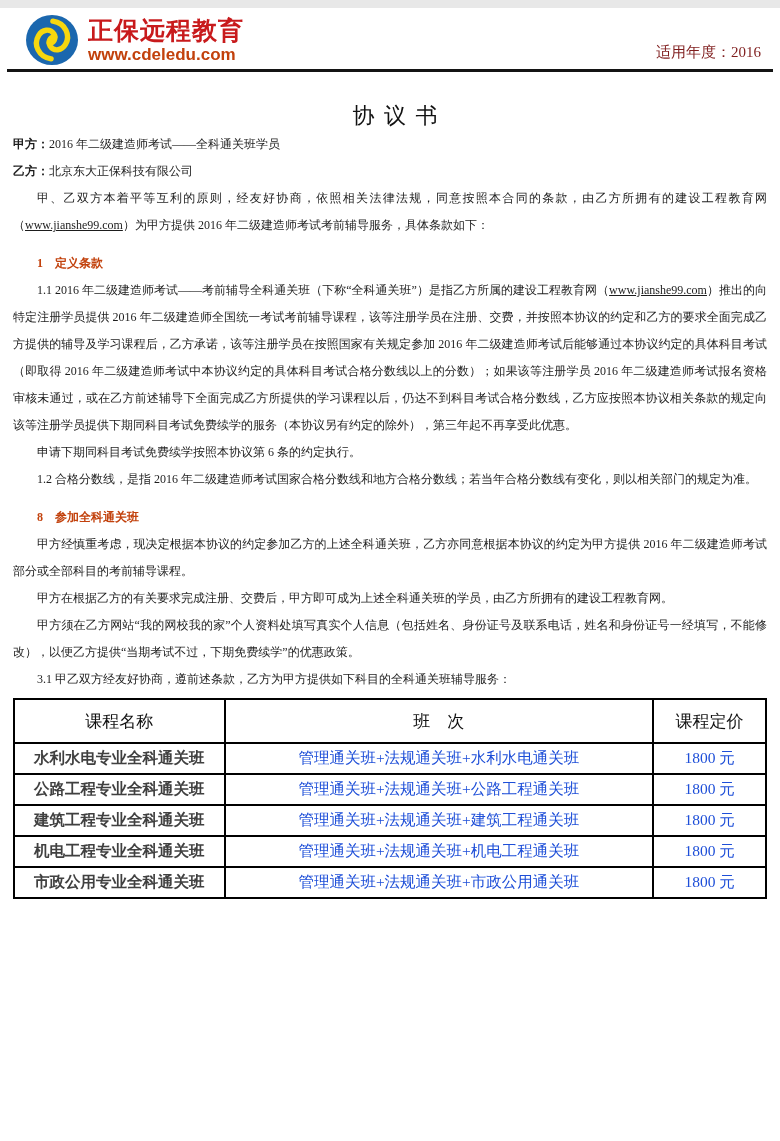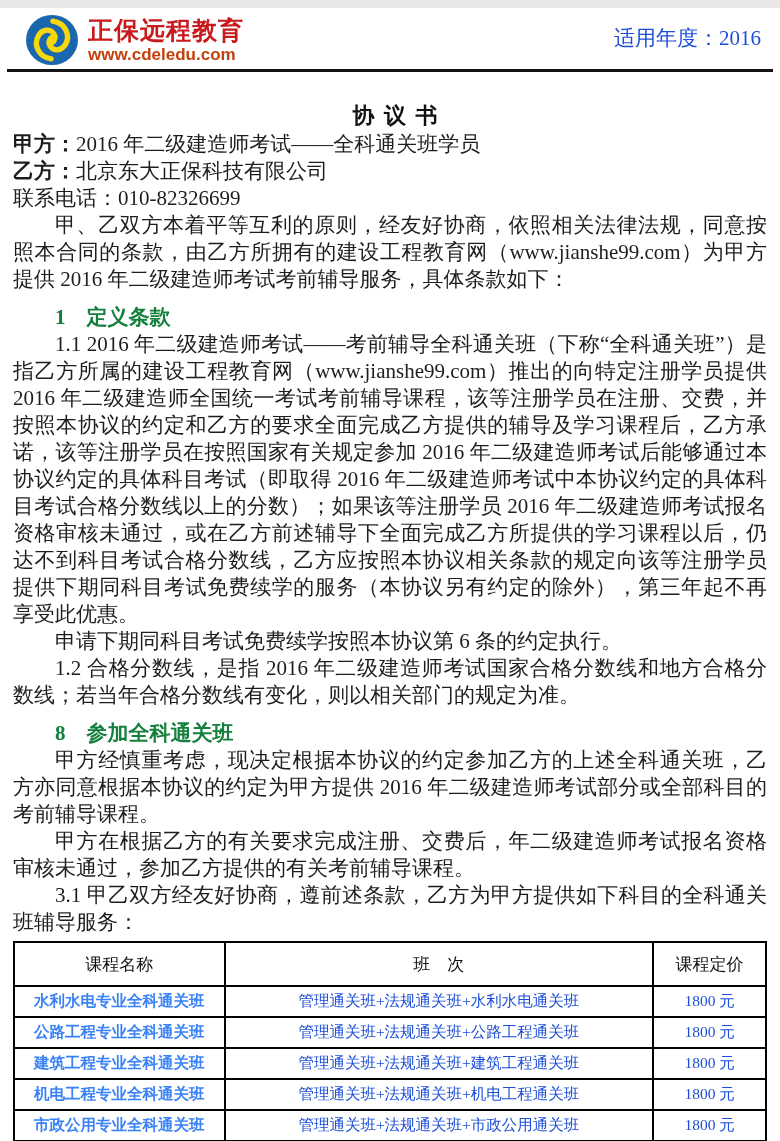--- a/index.html
+++ b/index.html
@@ -16,41 +16,41 @@
   .logo-svg { width: 54px; height: 52px; display: block; }
   .brand-text { display: flex; flex-direction: column; justify-content: center; }
   .brand-name {
     font-family: "Liberation Sans", "DejaVu Sans", sans-serif; font-weight: bold;
     color: #c81a1c; font-size: 25px; line-height: 29px; letter-spacing: 1px;
   }
   .brand-url {
     font-family: "Liberation Sans", "DejaVu Sans", sans-serif; font-weight: bold;
     color: #c2410c; font-size: 17px; line-height: 20px;
   }
-  .year { position: absolute; right: 12px; bottom: 17px; font-size: 21px; color: #1d4ed8; }
+  .year { position: absolute; right: 12px; bottom: 7px; font-size: 15px; color: #7f1d1d; }
   
-  .title { text-align: center; font-size: 22px; font-weight: bold; margin-top: 29px; letter-spacing: 2px; color: #111; padding-left: 12px; }
+  .title { text-align: center; font-size: 22px; font-weight: normal; margin-top: 29px; letter-spacing: 2px; color: #111; padding-left: 12px; }
   
-  .content { margin: 0 13px; font-size: 21px; line-height: 27px; text-align: justify; }
+  .content { margin: 0 13px; font-size: 12px; line-height: 27px; text-align: justify; }
   .content p { margin: 0; }
   .party-a { margin-top: 21px; }
   .party-b { margin-top: 19px; }
   .plabel { font-weight: bold; }
   .preamble { margin-top: 23px; }
   .indent { text-indent: 2em; }
-  .sec-heading { font-weight: bold; text-indent: 2em; margin-top: 11px !important; color: #15803d; }
-  .doc-link { color: inherit; cursor: pointer; }
+  .sec-heading { font-weight: bold; text-indent: 2em; margin-top: 11px !important; color: #c2410c; }
+  .doc-link { text-decoration: underline; color: inherit; cursor: pointer; }
   
   .table-wrap { margin: 5px 13px 0 13px; }
   table.course-table { width: 100%; border-collapse: collapse; table-layout: fixed; border: 2px solid #000; }
   .course-table th, .course-table td { border: 2px solid #000; text-align: center; padding: 0 2px; overflow: hidden; }
   .course-table th { height: 44px; font-size: 17px; font-weight: normal; color: #111; }
   .course-table td { height: 31px; font-size: 15.5px; }
   .col-course { width: 28%; } .col-classes { width: 57%; } .col-price { width: 15%; }
-  .course-cell { font-weight: bold; color: #3b82f6; }
+  .course-cell { font-weight: bold; color: #404040; }
   .classes-cell, .price-cell { color: #1d4ed8; }
 </style>
 </head>
 <body>
 
 <div class="page">
 
   <div class="header">
     <div class="logo-wrap">
       <svg class="logo-svg" viewBox="0 0 60 58">
@@ -69,36 +69,36 @@
   </div>
 
   <div class="title">协 议 书</div>
 
   <div class="content">
 
     <p class="party-a"><span class="plabel">甲方：</span><span>2016 年二级建造师考试——全科通关班学员</span></p>
 
     <p class="party-b"><span class="plabel">乙方：</span><span>北京东大正保科技有限公司</span></p>
 
-    <p><span>联系电话：</span><span>010-82326699</span></p>
 
     <p class="preamble indent"><span>甲、乙双方本着平等互利的原则，经友好协商，依照相关法律法规，同意按照本合同的条款，由乙方所拥有的建设工程教育网（</span><span class="doc-link">www.jianshe99.com</span><span>）为甲方提供 2016 年二级建造师考试考前辅导服务，具体条款如下：</span></p>
 
     <p class="sec-heading">1　定义条款</p>
 
     <p class="indent"><span>1.1 2016 年二级建造师考试——考前辅导全科通关班（下称“全科通关班”）是指乙方所属的建设工程教育网（</span><span class="doc-link">www.jianshe99.com</span><span>）推出的向特定注册学员提供 2016 年二级建造师全国统一考试考前辅导课程，该等注册学员在注册、交费，并按照本协议的约定和乙方的要求全面完成乙方提供的辅导及学习课程后，乙方承诺，该等注册学员在按照国家有关规定参加 2016 年二级建造师考试后能够通过本协议约定的具体科目考试（即取得 2016 年二级建造师考试中本协议约定的具体科目考试合格分数线以上的分数）；如果该等注册学员 2016 年二级建造师考试报名资格审核未通过，或在乙方前述辅导下全面完成乙方所提供的学习课程以后，仍达不到科目考试合格分数线，乙方应按照本协议相关条款的规定向该等注册学员提供下期同科目考试免费续学的服务（本协议另有约定的除外），第三年起不再享受此优惠。</span></p>
 
     <p class="indent">申请下期同科目考试免费续学按照本协议第 6 条的约定执行。</p>
 
     <p class="indent">1.2 合格分数线，是指 2016 年二级建造师考试国家合格分数线和地方合格分数线；若当年合格分数线有变化，则以相关部门的规定为准。</p>
 
     <p class="sec-heading">8　参加全科通关班</p>
 
     <p class="indent">甲方经慎重考虑，现决定根据本协议的约定参加乙方的上述全科通关班，乙方亦同意根据本协议的约定为甲方提供 2016 年二级建造师考试部分或全部科目的考前辅导课程。</p>
-    <p class="indent">甲方在根据乙方的有关要求完成注册、交费后，年二级建造师考试报名资格审核未通过，参加乙方提供的有关考前辅导课程。</p>
+    <p class="indent">甲方在根据乙方的有关要求完成注册、交费后，甲方即可成为上述全科通关班的学员，由乙方所拥有的建设工程教育网。</p>
+    <p class="indent">甲方须在乙方网站“我的网校我的家”个人资料处填写真实个人信息（包括姓名、身份证号及联系电话，姓名和身份证号一经填写，不能修改），以便乙方提供“当期考试不过，下期免费续学”的优惠政策。</p>
 
     <p class="indent">3.1 甲乙双方经友好协商，遵前述条款，乙方为甲方提供如下科目的全科通关班辅导服务：</p>
 
   </div>
 
   <div class="table-wrap">
     <table class="course-table">
       <colgroup>
           <col class="col-course">
           <col class="col-classes">

